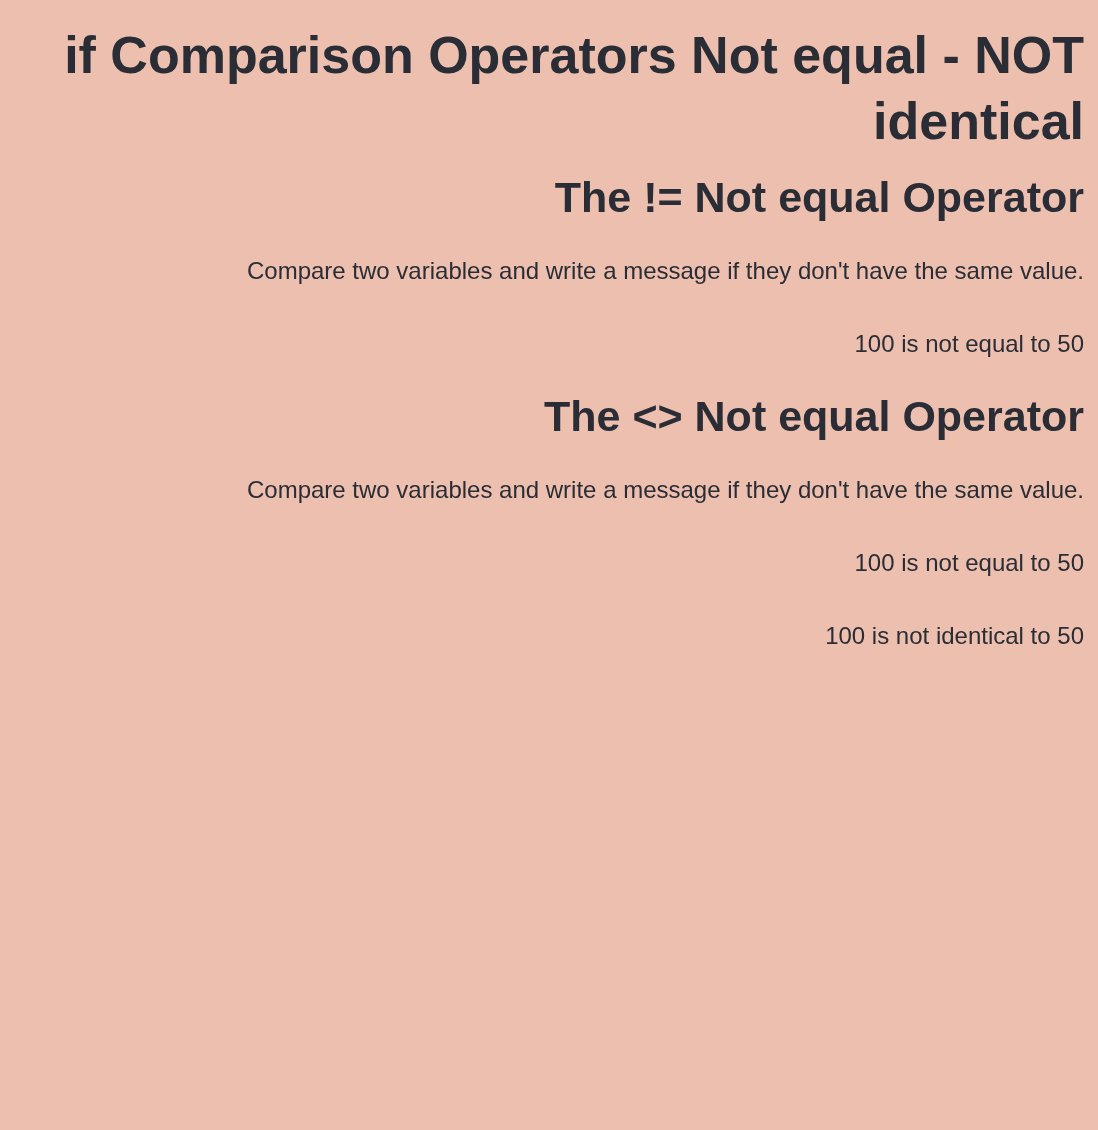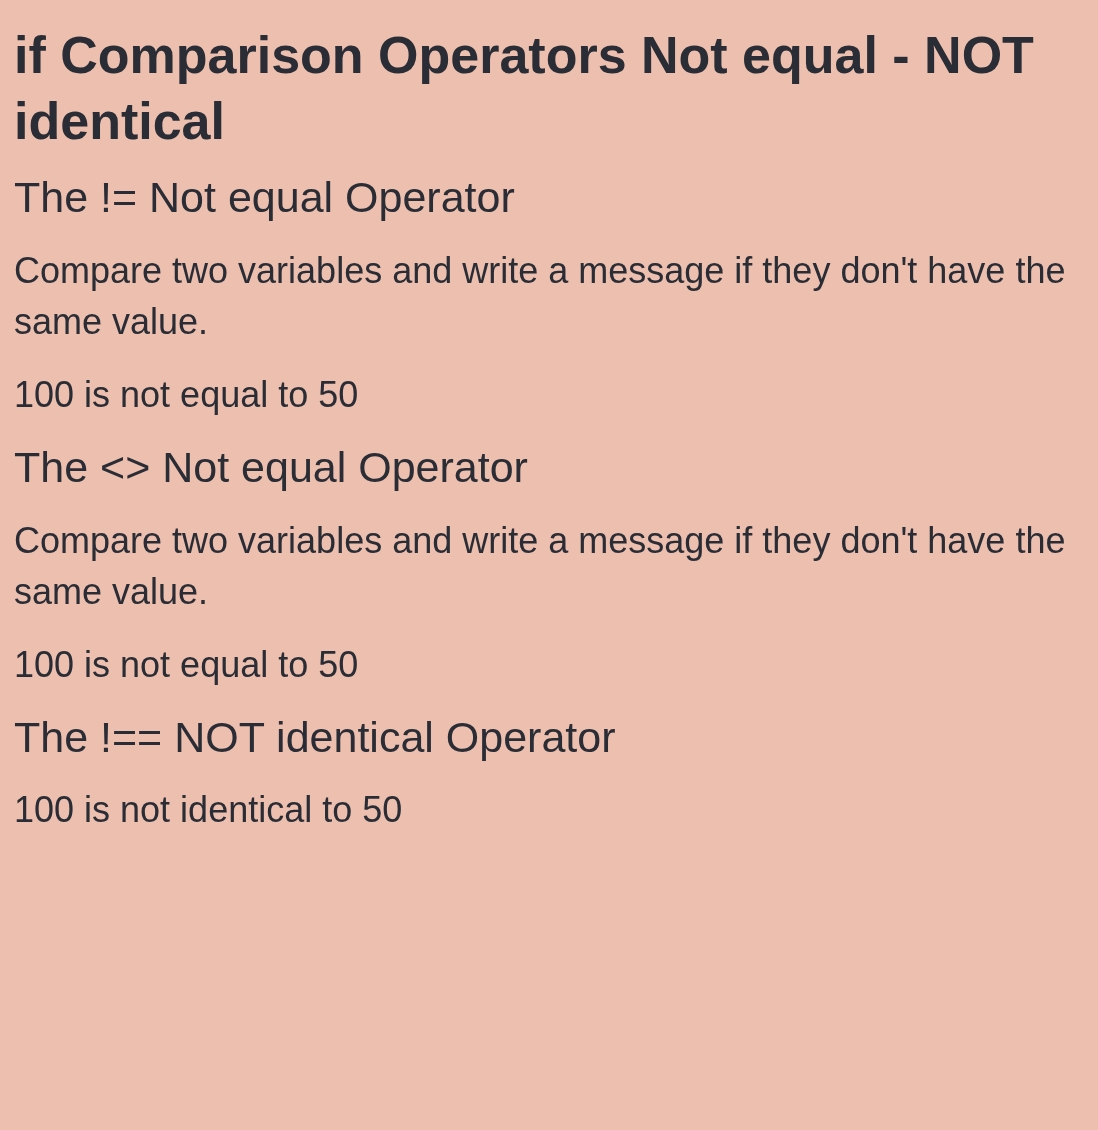--- a/index.html
+++ b/index.html
@@ -12,37 +12,38 @@
     box-sizing: border-box;
     background: #ecbfae; 
     color: #2a2d35;
     font-family: "Liberation Sans", sans-serif;
     overflow: hidden;
   }
   .page {
     box-sizing: border-box;
     width: 1098px;
     padding: 2px 14px 40px 14px;
+    text-align: right;
   }
   h1.page-title {
     font-size: 52px;
     line-height: 1.27;
     font-weight: bold;
     margin: 20px 0 14px 0;
     letter-spacing: 0;
   }
   h2.section-heading {
     font-size: 43px;
     line-height: 1.18;
-    font-weight: normal;
+    font-weight: bold;
     margin: 18px 0 16px 0;
   }
   p.body-paragraph,
   p.output-line {
-    font-size: 36px;
+    font-size: 24px;
     line-height: 51px;
     margin: 22px 0;
   }
 </style>
 </head>
 <body style="background: rgb(236, 191, 174); color: rgb(42, 45, 53);">
 
 <div class="page">
 
   <h1 class="page-title">if Comparison Operators Not equal - NOT identical</h1>
@@ -53,17 +54,16 @@
     <p class="output-line">100 is not equal to 50</p>
   </section>
 
   <section>
     <h2 class="section-heading">The &lt;&gt; Not equal Operator</h2>
     <p class="body-paragraph">Compare two variables and write a message if they don't have the same value.</p>
     <p class="output-line">100 is not equal to 50</p>
   </section>
 
   <section>
-    <h2 class="section-heading">The !== NOT identical Operator</h2>
     <p class="output-line">100 is not identical to 50</p>
   </section>
 
 </div>
 
 </body></html>

